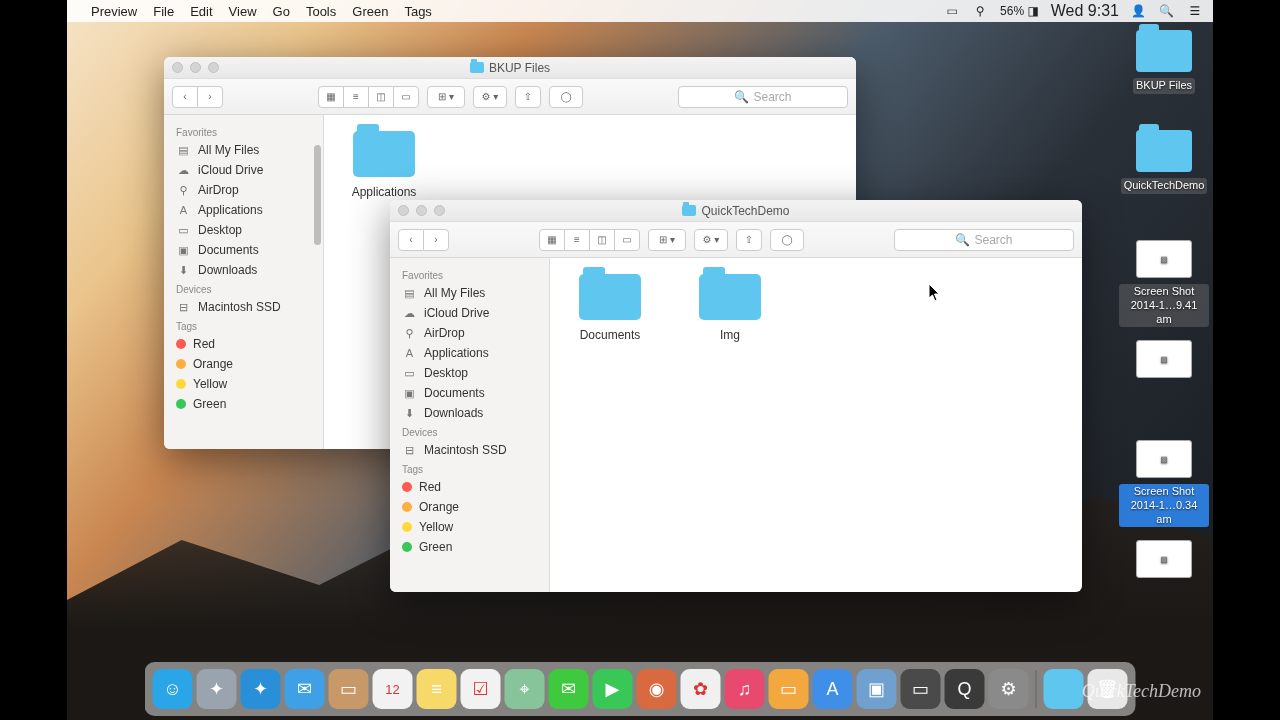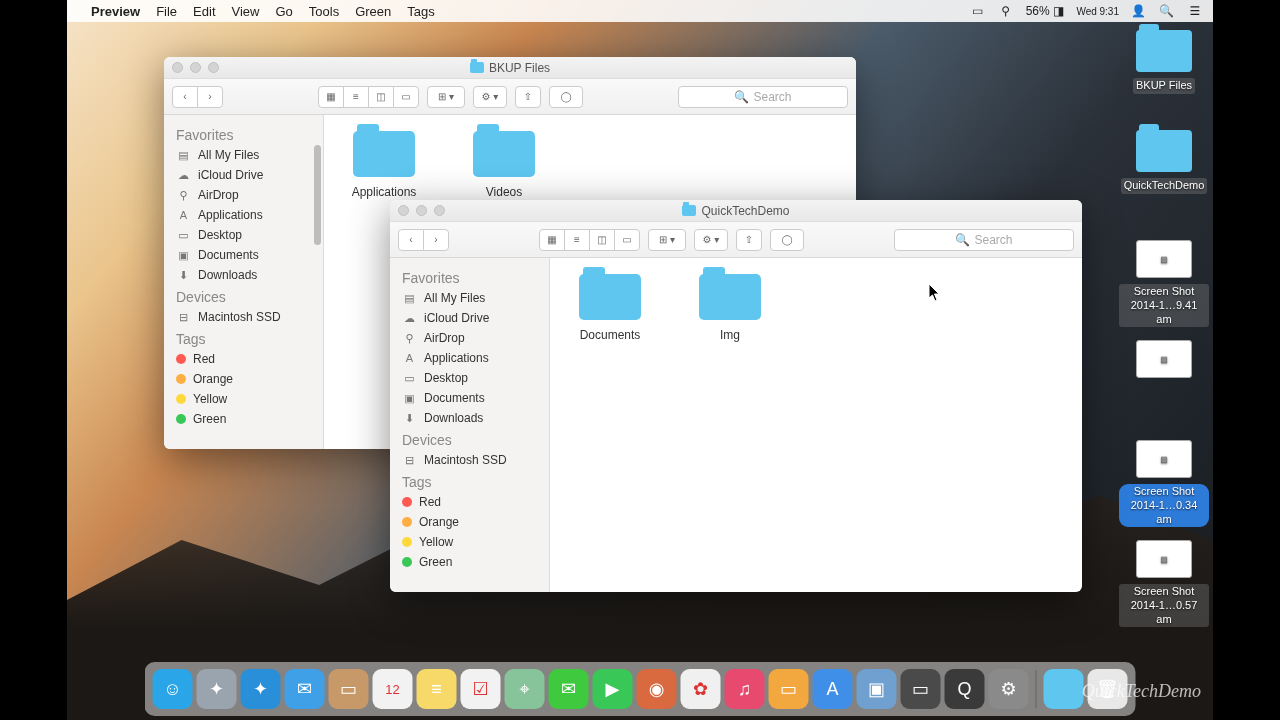--- a/index.html
+++ b/index.html
@@ -4,52 +4,52 @@
 <style>
 * { margin: 0; padding: 0; box-sizing: border-box; font-family: -apple-system, "Helvetica Neue", Arial, sans-serif; }
 html, body { width: 1280px; height: 720px; overflow: hidden; }
 body { background: #000; }
 
 .stage { position: absolute; left: 67px; top: 0; width: 1146px; height: 720px; background: linear-gradient(130deg,#f6e4c8 0%,#eac58c 15%,#c98650 28%,#4b5b6a 48%,#2a3038 65%,#161a1e 100%); overflow: hidden; }
 .mountain { position:absolute; left:0; right:0; bottom:0; height:300px; background:linear-gradient(180deg,rgba(50,40,35,.6),#1b1815 70%); clip-path: polygon(0 60%,10% 40%,22% 55%,35% 30%,48% 55%,60% 20%,75% 50%,90% 25%,100% 40%,100% 100%,0 100%); }
 
 .menubar { position:absolute; top:0; left:0; right:0; height:22px; background:rgba(255,255,255,.88); display:flex; align-items:center; padding:0 10px; font-size:13px; color:#222; }
 .menubar .menu { margin-right:16px; cursor:default; }
-.menubar .app { font-weight:700; }
+.menubar .app { font-weight:400; }
 .menubar .spacer { flex:1; }
 .mb-icon { width:16px; height:16px; margin-left:12px; display:flex; align-items:center; justify-content:center; font-size:12px; }
 .apple { font-size:14px; margin-right:14px; }
 
 .desktop-icon { position:absolute; width:90px; text-align:center; color:#fff; font-size:11px; text-shadow:0 1px 2px rgba(0,0,0,.8); }
 .desktop-icon .folder { width:56px; height:42px; margin:0 auto 6px; background:#5ec6ef; border-radius:4px; position:relative; }
 .desktop-icon .folder:before { content:""; position:absolute; top:-6px; left:3px; width:20px; height:8px; background:#5ec6ef; border-radius:3px 3px 0 0; }
 .desktop-icon .thumb { width:56px; height:38px; margin:0 auto 6px; background:#fff; border:1px solid #aaa; border-radius:3px; display:flex; align-items:center; justify-content:center; font-size:8px; color:#666; }
 .desktop-icon .label { background:rgba(120,120,120,.4); border-radius:3px; padding:1px 3px; display:inline-block; line-height:1.25; }
-.desktop-icon.sel .label { background:#2d7bd9;border-radius:9px; }
+.desktop-icon.sel .label { background:#2d7bd9; }
 
 .finder { position:absolute; background:#fff; border-radius:6px; box-shadow:0 10px 40px rgba(0,0,0,.45); overflow:hidden; display:flex; flex-direction:column; }
 .titlebar { height:22px; background:linear-gradient(#f3f3f3,#e8e8e8); display:flex; align-items:center; justify-content:center; font-size:12px; color:#555; position:relative; border-bottom:1px solid #ddd; }
 .traffic { position:absolute; left:8px; top:5px; display:flex; gap:7px; }
 .dot { width:11px; height:11px; border-radius:50%; background:#d4d4d4; border:1px solid #c0c0c0; }
 .title-ico { width:14px; height:11px; background:#5ec6ef; border-radius:2px; margin-right:5px; display:inline-block; position:relative; }
 .title-ico:before { content:""; position:absolute; top:-3px; left:1px; width:6px; height:4px; background:#5ec6ef; border-radius:1px 1px 0 0; }
 
 .toolbar { height:36px; background:linear-gradient(#f9f9f9,#f0f0f0); border-bottom:1px solid #d8d8d8; display:flex; align-items:center; padding:0 8px; gap:8px; }
 .tb-grp { display:flex; }
 .tb-btn { height:22px; min-width:26px; background:#fff; border:1px solid #ccc; border-radius:4px; display:flex; align-items:center; justify-content:center; color:#666; font-size:10px; }
 .tb-grp .tb-btn { border-radius:0; margin-left:-1px; }
 .tb-grp .tb-btn:first-child { border-radius:4px 0 0 4px; margin-left:0; }
 .tb-grp .tb-btn:last-child { border-radius:0 4px 4px 0; }
 .tb-sp { flex:1; }
 .search { height:22px; width:180px; border:1px solid #ccc; border-radius:4px; background:#fff; display:flex; align-items:center; justify-content:center; color:#aaa; font-size:12px; gap:4px; }
 .finder.small .search { width:170px; }
 
 .body { flex:1; display:flex; min-height:0; }
 .sidebar { width:160px; background:#f4f3f2; border-right:1px solid #dcdcdc; padding:8px 0; font-size:12px; overflow:hidden; position:relative; }
-.sidebar .hdr { color:#888; font-size:14px; padding:4px 12px 2px; text-transform:none; }
+.sidebar .hdr { color:#888; font-size:10px; padding:4px 12px 2px; text-transform:none; }
 .sb-item { display:flex; align-items:center; padding:3px 12px; color:#333; gap:7px; cursor:default; }
 .sb-ico { width:15px; height:13px; display:flex; align-items:center; justify-content:center; color:#777; font-size:11px; }
 .tag-dot { width:10px; height:10px; border-radius:50%; }
 .scroll-ind { position:absolute; right:2px; top:30px; width:7px; height:100px; background:rgba(0,0,0,.22); border-radius:4px; }
 
 .content { flex:1; display:flex; padding:16px 20px; gap:40px; align-content:flex-start; flex-wrap:wrap; }
 .item { width:80px; text-align:center; font-size:12px; color:#333; }
 .item .folder { width:62px; height:46px; margin:0 auto 8px; background:#5ec6ef; border-radius:5px; position:relative; }
 .item .folder:before { content:""; position:absolute; top:-7px; left:4px; width:22px; height:9px; background:#5ec6ef; border-radius:3px 3px 0 0; }
 
@@ -75,33 +75,33 @@
     <span class="menu">Edit</span>
     <span class="menu">View</span>
     <span class="menu">Go</span>
     <span class="menu">Tools</span>
     <span class="menu">Green</span>
     <span class="menu">Tags</span>
     <span class="spacer"></span>
     <span class="mb-icon">▭</span>
     <span class="mb-icon">⚲</span>
     <span class="mb-icon" style="width:auto;font-size:12px"><span>56%</span>&nbsp;◨</span>
-    <span class="mb-icon" style="width:auto;font-size:10px">Wed 9:31</span>
+    <span class="mb-icon" style="width:auto;font-size:16px">Wed 9:31</span>
     <span class="mb-icon">👤</span>
     <span class="mb-icon">🔍</span>
     <span class="mb-icon">☰</span>
   </div>
 
   <div id="desk-icons">
       <div class="desktop-icon " style="right:4px; top:30px"><div class="folder"></div><span class="label">BKUP Files</span></div>
       <div class="desktop-icon " style="right:4px; top:130px"><div class="folder"></div><span class="label">QuickTechDemo</span></div>
       <div class="desktop-icon " style="right:4px; top:240px"><div class="thumb">▧</div><span class="label">Screen Shot 2014-1…9.41 am</span></div>
       <div class="desktop-icon " style="right:4px; top:340px"><div class="thumb">▧</div></div>
       <div class="desktop-icon sel" style="right:4px; top:440px"><div class="thumb">▧</div><span class="label">Screen Shot 2014-1…0.34 am</span></div>
-      <div class="desktop-icon " style="right:4px; top:540px"><div class="thumb">▧</div><span class="label">Screen Shot 2014-1…0.57 am</span></div>
+      <div class="desktop-icon " style="right:4px; top:540px"><div class="thumb">▧</div></div>
     </div>
 
   <div class="finder small" style="left:97px; top:57px; width:692px; height:392px">
     <div class="titlebar">
       <div class="traffic">
         <div class="dot"></div>
         <div class="dot"></div>
         <div class="dot"></div>
       </div>
       <span class="title-ico"></span>
@@ -181,24 +181,20 @@
           </div>
           <div class="sb-item">
             <span class="tag-dot" style="background:#39c758"></span>
             <span>Green</span>
           </div>
         </div>
       <div class="content" id="c1">
           <div class="item">
             <div class="folder"></div>
             <div>Applications</div>
-          </div>
-          <div class="item">
-            <div class="folder"></div>
-            <div>Videos</div>
           </div>
         </div>
     </div>
   </div>
 
   <div class="finder" style="left:323px; top:200px; width:692px; height:392px">
     <div class="titlebar">
       <div class="traffic">
         <div class="dot"></div>
         <div class="dot"></div>

